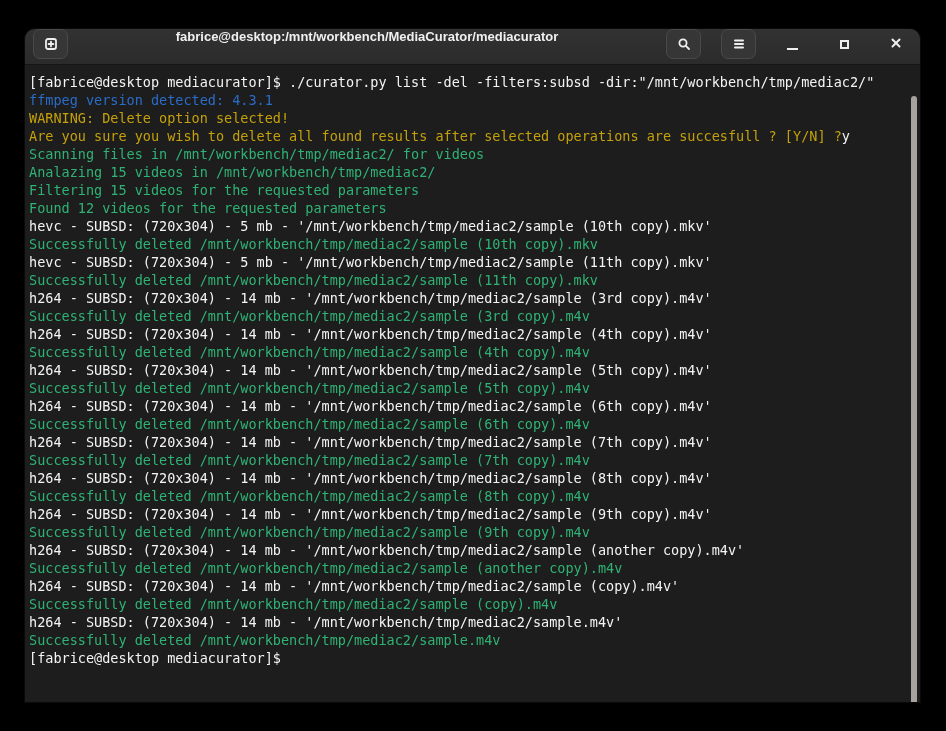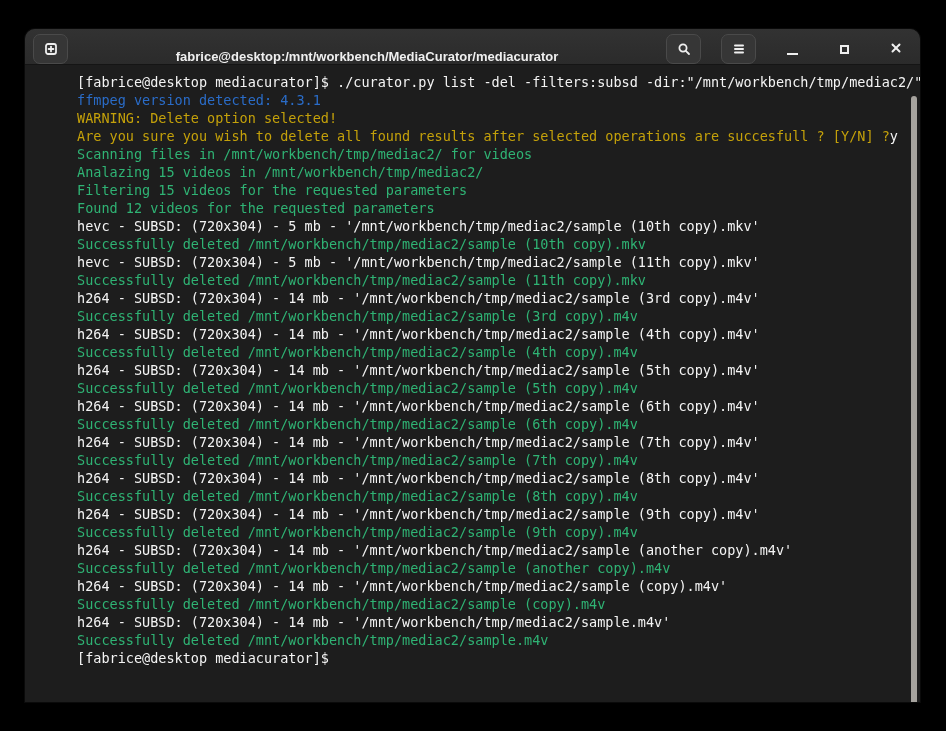--- a/index.html
+++ b/index.html
@@ -9,21 +9,21 @@
   .window {
     position:absolute; left:25px; top:29px; width:895px; height:673px;
     background:#1d1d1d; border-radius:10px 10px 0 0; overflow:hidden;
     box-shadow:0 0 0 1px #0a0a0a;
   }
 
   
   .titlebar {
     height:36px; background:linear-gradient(#323232,#2b2b2b);
     border-bottom:1px solid #151515;
-    display:flex; align-items:flex-end; padding:0 8px; gap:20px;
+    display:flex; align-items:flex-start; padding:0 8px; gap:20px;
   }
   .tb-btn {
     width:35px; height:30px; border-radius:7px;
     display:flex; align-items:center; justify-content:center;
     background:#363636; border:1px solid #4a4a4a; cursor:pointer; flex:0 0 auto;
   }
   .tb-btn svg { display:block; }
   .win-title {
     flex:1; text-align:center; color:#f0f0f0; font-weight:bold; font-size:13px;
     white-space:nowrap; overflow:hidden; text-overflow:ellipsis; padding:0 4px;
@@ -35,21 +35,21 @@
   .min-glyph { width:11px; height:2px; background:#efefef; margin-top:10px; }
   .max-glyph { width:9px; height:9px; border:2px solid #efefef; }
   .icon-stroke { stroke:#efefef; fill:none; stroke-width:1.8; stroke-linecap:round; }
 
   
   .terminal {
     position:relative; height:448px;
     padding:8px 18px 0 4px;
     font-family:"DejaVu Sans Mono", monospace;
     font-size:13.5px; line-height:18px;
-    white-space:pre; cursor:text;margin-left:48px;
+    white-space:pre; cursor:text;
   }
   .terminal .line { height:18px; }
 
   .scrollbar-track {
     position:absolute; right:0; top:37px; width:12px; bottom:0;
   }
   .scrollbar-thumb {
     position:absolute; right:3px; top:30px; width:6px; height:625px;
     background:#a6a39e; border-radius:3px;
   }

